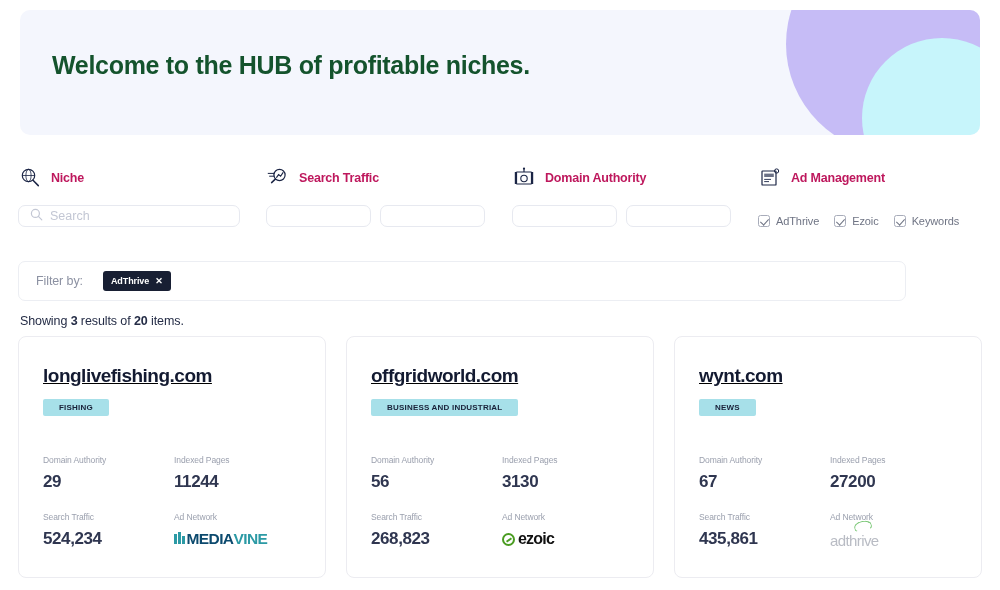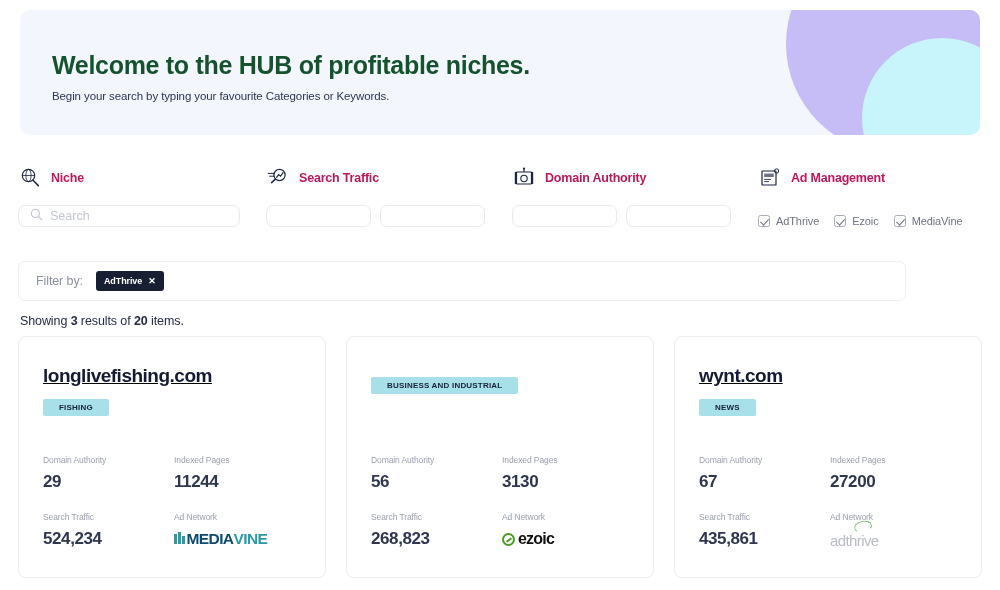--- a/index.html
+++ b/index.html
@@ -174,21 +174,21 @@
     left: 0;
     top: 0;
     width: 888px;
     height: 40px;
     border: 1px solid #eceef3;
     border-radius: 7px;
     background: #fff;
     display: flex;
     align-items: center;
     padding-left: 17px;
-    gap: 13px;
+    gap: 20px;
   }
   .filterby-label {
     font-size: 12.5px;
     color: #8c91a2;
     letter-spacing: -0.1px;
   }
   .chip {
     background: #181f33;
     color: #ffffff;
     border-radius: 3px;
@@ -363,21 +363,20 @@
   }
 </style>
 </head>
 <body>
 
 <div class="hero">
   <div class="hero-blob-purple"></div>
   <div class="hero-blob-cyan"></div>
   <div class="hero-text">
     <div class="hero-title">Welcome to the HUB of profitable niches.</div>
-    <div class="hero-sub">Begin your search by typing your favourite Categories or Keywords.</div>
   </div>
 </div>
 
 <div class="filters">
 
   <div class="filter-group fg-niche">
     <div class="fg-head">
       <span class="fg-icon">
         <svg width="22" height="22" viewBox="0 0 22 22">
           <circle cx="9.5" cy="8.5" r="6.2" fill="none" stroke="#1b2545" stroke-width="1.2"></circle>
@@ -465,21 +464,21 @@
       <label class="checkitem">
         <span class="cbox"></span>
         <span class="cb-label">AdThrive</span>
       </label>
       <label class="checkitem">
         <span class="cbox"></span>
         <span class="cb-label">Ezoic</span>
       </label>
       <label class="checkitem">
         <span class="cbox"></span>
-        <span class="cb-label">MediaVine</span>
+        <span class="cb-label">Keywords</span>
       </label>
     </div>
   </div>
 </div>
 
 <div class="filterbar">
   <div class="filterbar-box">
     <span class="filterby-label">Filter by:</span>
     <span class="chip">
       <span>AdThrive</span>
@@ -525,20 +524,21 @@
               </span>
             <span class="mv-dark">MEDIA</span>
             <span class="mv-teal">VINE</span>
           </span>
         </div>
       </div>
     </div>
   </div>
 
   <div class="card">
+    <div class="card-domain">offgridworld.com</div>
     <span class="tag">BUSINESS AND INDUSTRIAL</span>
     <div class="stats">
       <div>
         <div class="stat-label">Domain Authority</div>
         <div class="stat-value">56</div>
       </div>
       <div>
         <div class="stat-label">Indexed Pages</div>
         <div class="stat-value">3130</div>
       </div>

